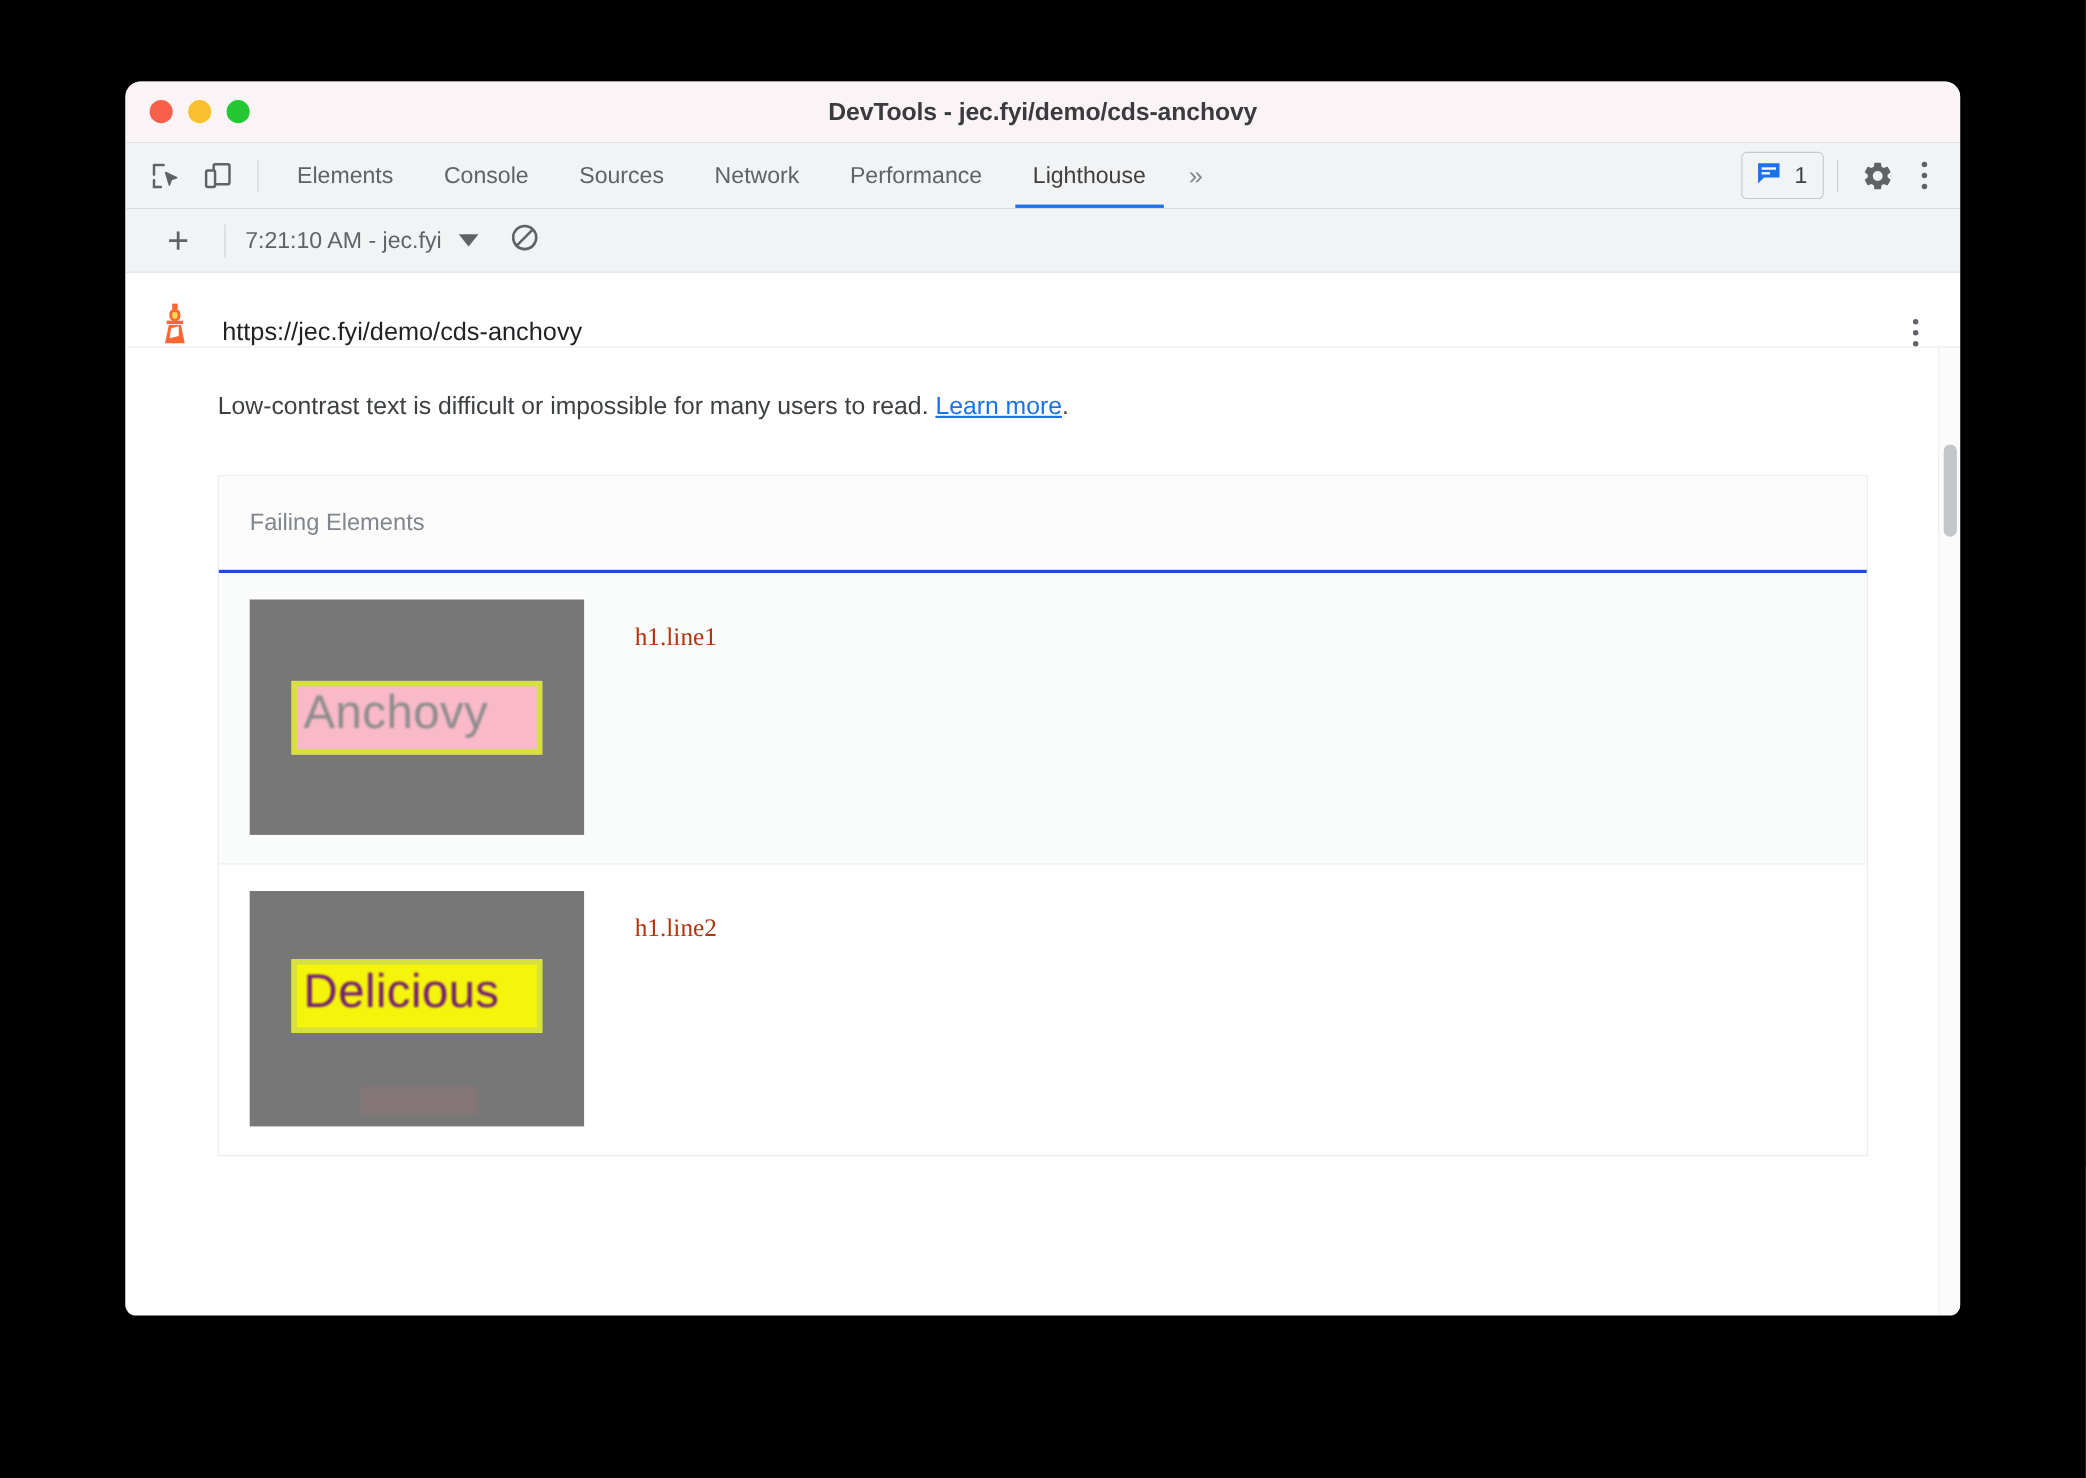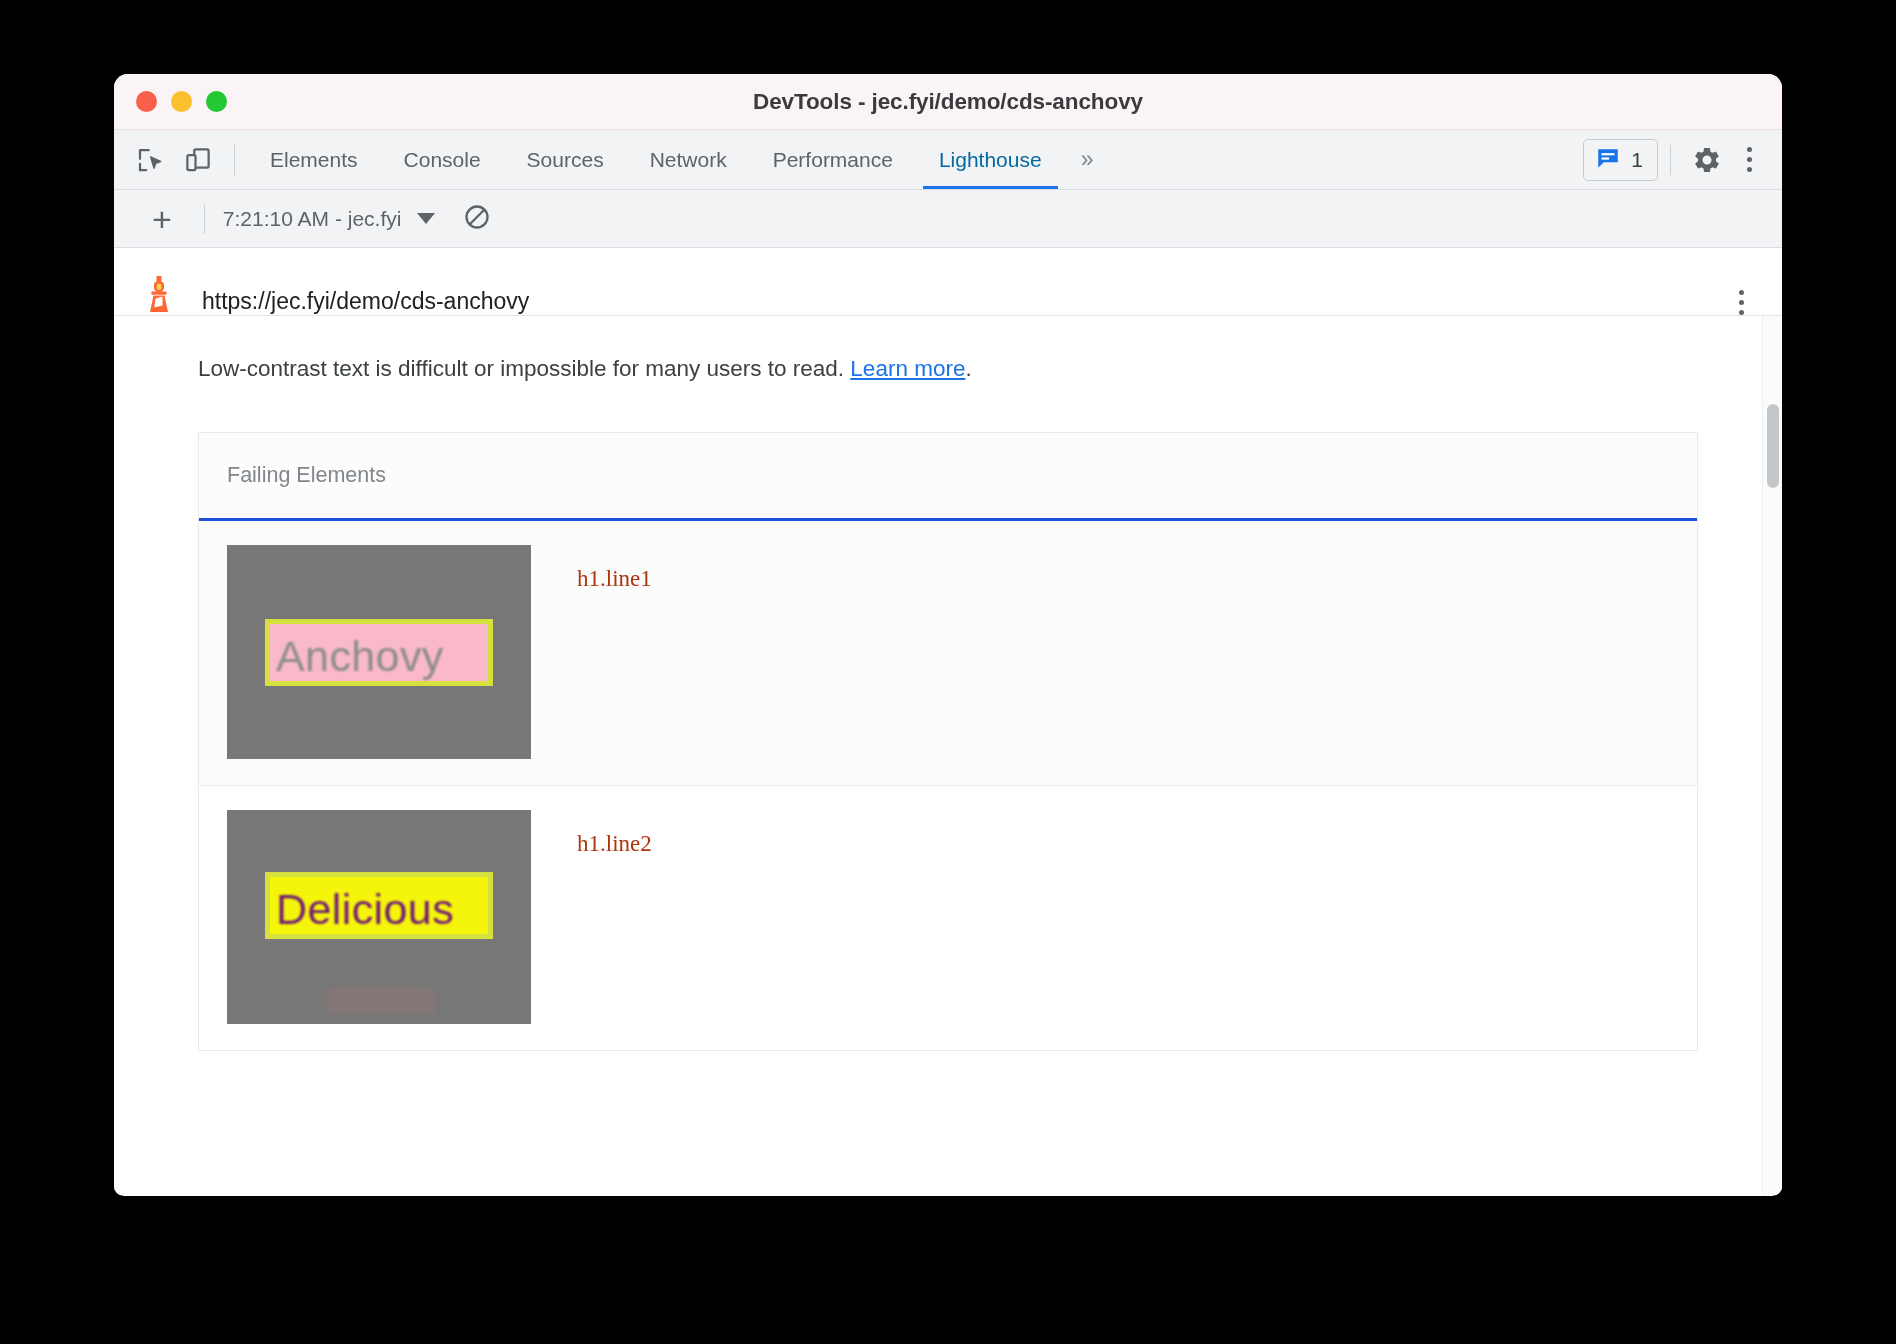--- a/index.html
+++ b/index.html
@@ -83,21 +83,21 @@
   .tabs { display: flex; align-items: flex-start; height: 100%; }
   .tab {
     height: 100%;
     display: flex; align-items: center;
     padding: 0 23px;
     font-size: 21px;
     color: #5f6368;
     position: relative;
     white-space: nowrap;
   }
-  .tab.active { color: #0369a1; }
+  .tab.active { color: #404040; }
   .tab.active::after {
     content: "";
     position: absolute;
     left: 7px; right: 7px; bottom: 0;
     height: 3px;
     background: #1a73e8;
   }
   .chev {
     padding: 0 16px;
     font-size: 23px;
@@ -219,21 +219,21 @@
   }
   .thumb .hl {
     position: absolute;
     border: 5px solid #d6e13f;
     box-sizing: border-box;
   }
   .hl-inner {
     position: absolute;
     inset: 0;
     display: flex;
-    align-items: flex-end;
+    align-items: flex-start;
     justify-content: flex-start;
     padding-left: 6px;
     overflow: hidden;
   }
   .hl-text {
     font-family: "Liberation Sans", sans-serif;
     font-size: 43px;
     letter-spacing: 0.4px;
     white-space: nowrap;
     filter: blur(0.9px);

